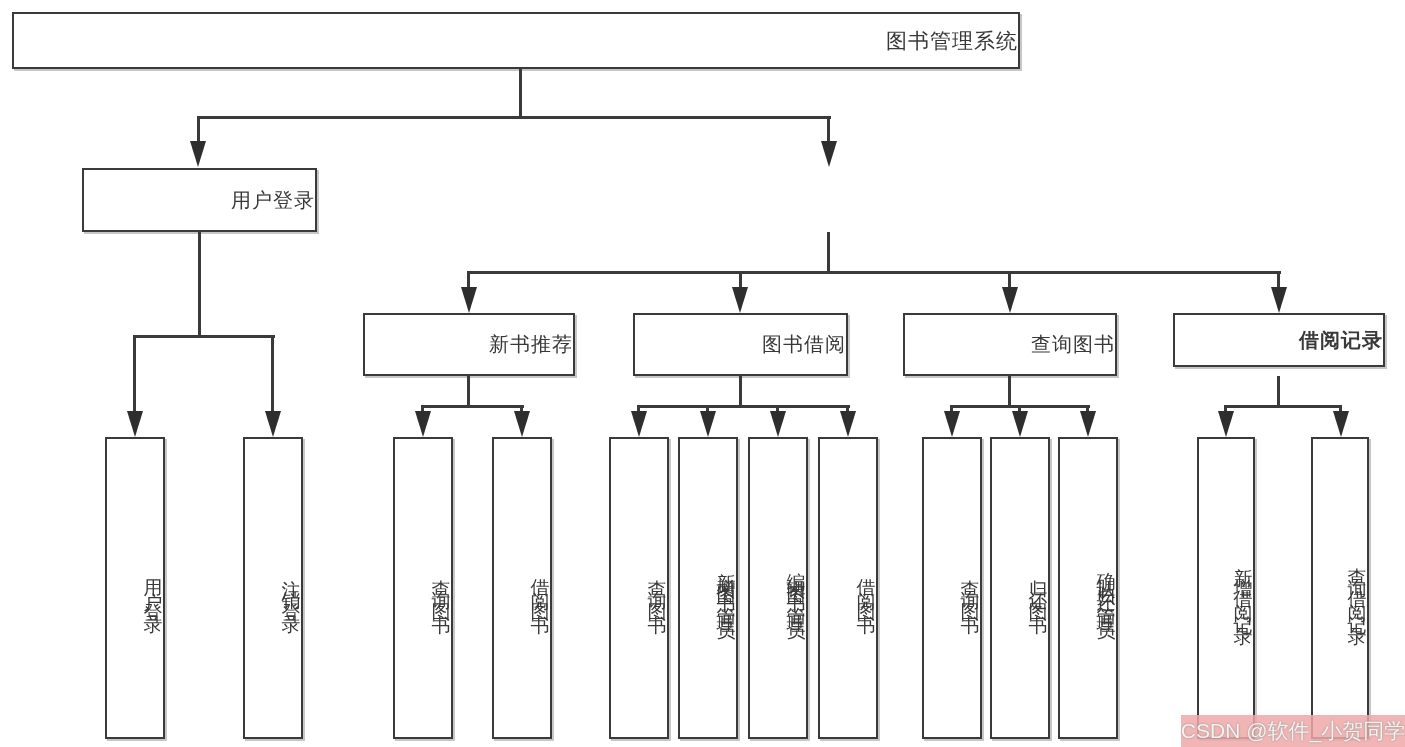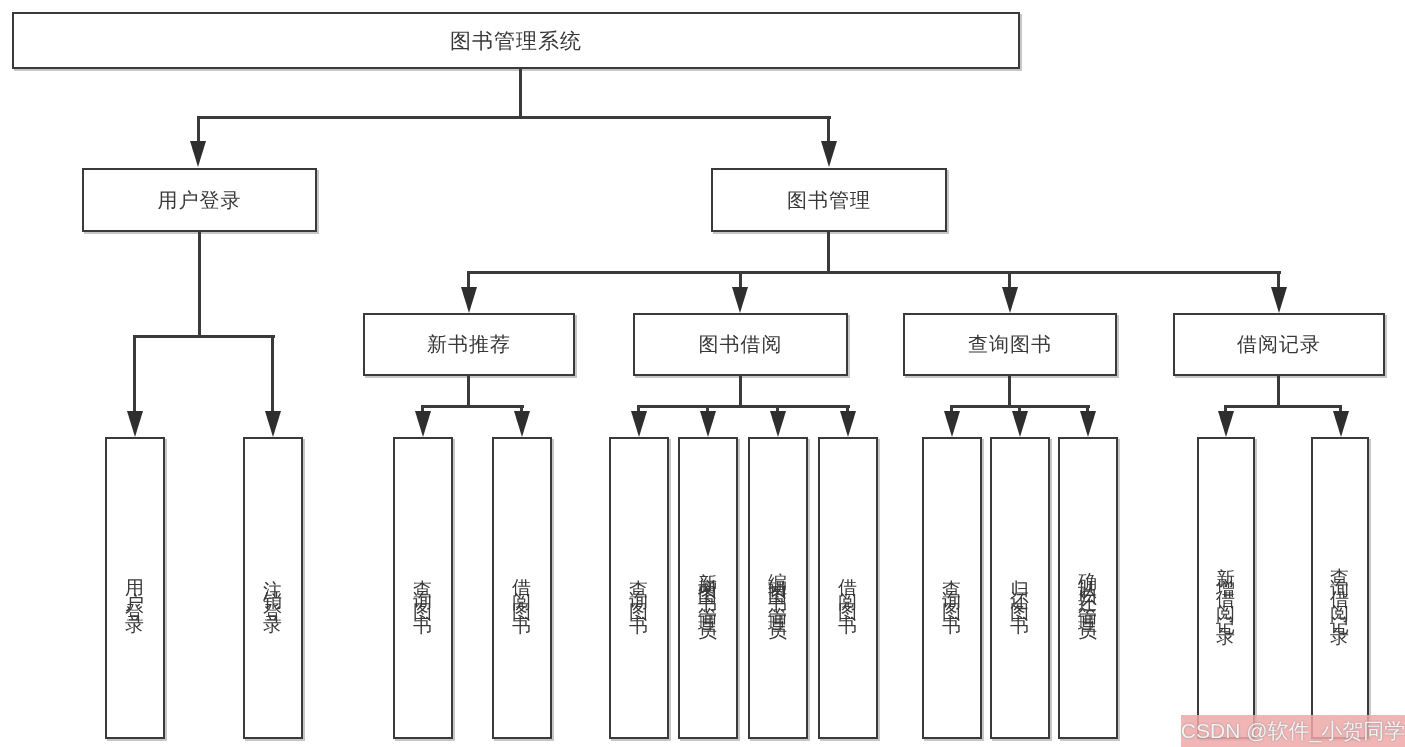--- a/index.html
+++ b/index.html
@@ -2,21 +2,21 @@
 <html><head>
 <meta charset="utf-8">
 <style>
   html,body{margin:0;padding:0;background:#ffffff;}
   #stage{
     position:relative;width:1405px;height:747px;background:#ffffff;overflow:hidden;
     font-family:"Liberation Sans",sans-serif;color:#383838;
   }
   .box{
     position:absolute;background:#ffffff;border:2px solid #3a3a3a;
-    box-sizing:border-box;display:flex;align-items:center;justify-content:center;
+    box-sizing:border-box;display:flex;align-items:center;justify-content:flex-end;
     box-shadow:2px 2px 0 rgba(130,130,130,0.45);
   }
   .hbox{font-size:20px;letter-spacing:1px;}
   .rootbox{font-size:21px;letter-spacing:1px;}
   .vbox .lbl{
     writing-mode:vertical-rl;text-orientation:mixed;
     font-size:19px;letter-spacing:12px;line-height:1;white-space:nowrap;
   }
   .vbox .lbl.tight{letter-spacing:7px;}
   .hline,.vline{position:absolute;background:#3a3a3a;}
@@ -46,23 +46,20 @@
   <div class="vline" style="left:519px;top:69px;height:50px;"></div>
   <div class="hline" style="left:197px;top:116px;width:634px;"></div>
   <div class="vline" style="left:197px;top:116px;height:30px;"></div>
   <div class="arrow" style="left:190px;top:141px;"></div>
   <div class="vline" style="left:827px;top:116px;height:30px;"></div>
   <div class="arrow" style="left:821px;top:141px;"></div>
 
   <div class="box hbox" style="left:82px;top:168px;width:235px;height:64px;">
     <span>用户登录</span>
   </div>
-  <div class="box hbox" style="left:711px;top:168px;width:236px;height:64px;">
-    <span>图书管理</span>
-  </div>
 
   <div class="vline" style="left:198px;top:232px;height:106px;"></div>
   <div class="hline" style="left:133px;top:335px;width:142px;"></div>
   <div class="vline" style="left:133px;top:335px;height:79px;"></div>
   <div class="arrow" style="left:127px;top:411px;"></div>
   <div class="vline" style="left:271px;top:335px;height:79px;"></div>
   <div class="arrow" style="left:265px;top:411px;"></div>
 
   <div class="vline" style="left:827px;top:232px;height:42px;"></div>
   <div class="hline" style="left:467px;top:271px;width:814px;"></div>
@@ -77,21 +74,21 @@
 
   <div class="box hbox" style="left:633px;top:313px;width:215px;height:63px;">
     <span>图书借阅</span>
   </div>
   <div class="box hbox" style="left:363px;top:313px;width:212px;height:63px;">
     <span>新书推荐</span>
   </div>
   <div class="box hbox" style="left:903px;top:313px;width:214px;height:63px;">
     <span>查询图书</span>
   </div>
-  <div class="box hbox" style="left:1173px;top:313px;width:212px;height:63px;">
+  <div class="box hbox" style="left:1173px;top:313px;width:212px;height:54px;font-weight:bold;">
     <span>借阅记录</span>
   </div>
 
   <div class="vline" style="left:467px;top:376px;height:32px;"></div>
   <div class="hline" style="left:421px;top:405px;width:103px;"></div>
   <div class="vline" style="left:421px;top:405px;height:10px;"></div>
   <div class="arrow" style="left:415px;top:411px;"></div>
   <div class="vline" style="left:520px;top:405px;height:10px;"></div>
   <div class="arrow" style="left:514px;top:411px;"></div>
 

